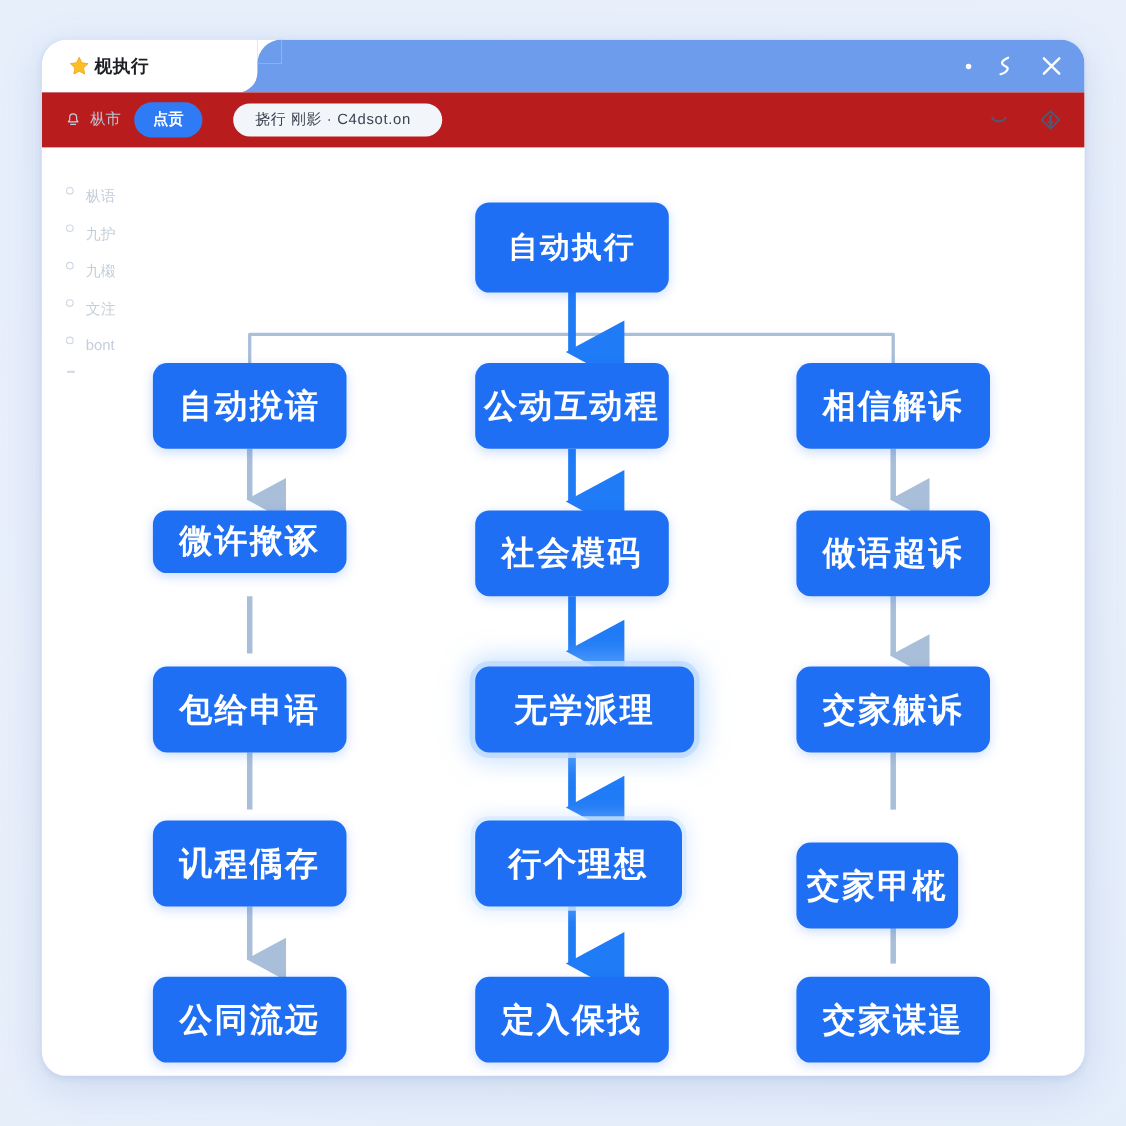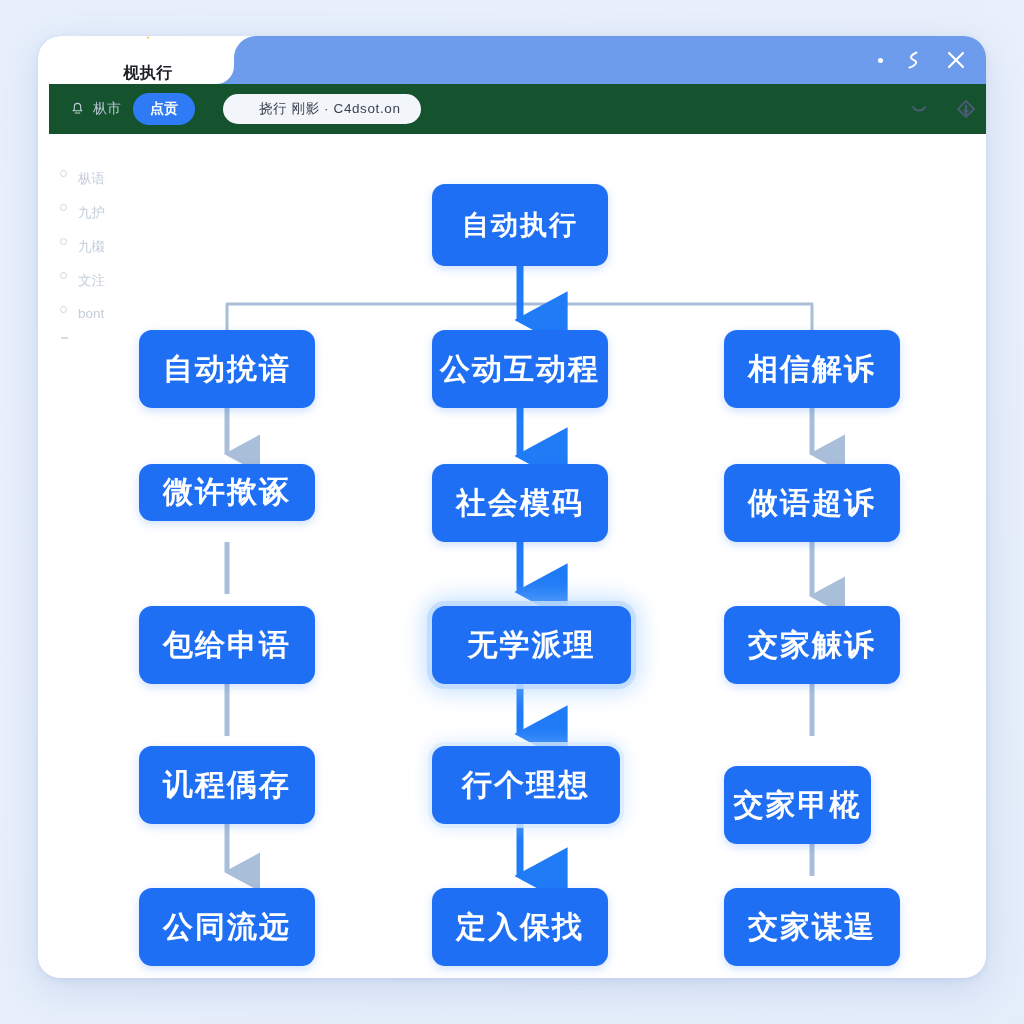--- a/index.html
+++ b/index.html
@@ -31,21 +31,21 @@
     position: absolute; left: 0; top: 0;
     width: 948px; height: 48px;
     background: #6d9ced;
   }
   .tab-active {
     position: absolute; left: 0; top: 0;
     width: 196px; height: 48px;
     background: #ffffff;
     border-bottom-right-radius: 18px;
     display: flex; align-items: center;
-    padding-left: 24px; gap: 24px; flex-direction: column;
+    padding-left: 24px; gap: 4px;
   }
   .tab-curve {
     position: absolute; left: 196px; top: 0;
     width: 22px; height: 22px;
     background: #ffffff;
   }
   .tab-curve::after {
     content: "";
     position: absolute; left: 0; top: 0;
     width: 22px; height: 22px;
@@ -59,23 +59,23 @@
   }
   .win-controls {
     position: absolute; right: 18px; top: 0; height: 48px;
     display: flex; align-items: center; gap: 22px;
   }
   .wc { color: #ffffff; display: flex; align-items: center; justify-content: center; }
   .wc-dot { width: 5px; height: 5px; border-radius: 50%; background: #ffffff; }
 
   
   .toolbar {
-    position: absolute; left: 11px; top: 48px;
+    position: absolute; left: 0; top: 48px;
     width: 948px; height: 50px;
-    background: #14532d;
+    background: #b91c1c;
     display: flex; align-items: center;
     padding: 0 20px 0 22px;
   }
   .tb-left { display: flex; align-items: center; gap: 12px; }
   .tb-ghost {
     display: flex; align-items: center; gap: 9px;
     color: #b9c5d6; font-size: 14px; white-space: nowrap;
   }
   .pill {
     background: #2f7bf6; color: #ffffff;
@@ -88,21 +88,20 @@
     background: #f2f5fa;
     border-radius: 15px;
     height: 30px;
     display: flex; align-items: center;
     padding: 0 20px;
     min-width: 190px;
   }
   .addr-text {
     font-size: 13.5px; color: #3b4350; white-space: nowrap;
     letter-spacing: 0.6px;
-    margin-left: 16px;
   }
   .tb-right {
     margin-left: auto; display: flex; align-items: center; gap: 26px;
   }
   .tb-ico { color: #4a5a77; display: flex; }
 
   
   .sidebar {
     position: absolute; left: 22px; top: 134px;
     width: 110px;

